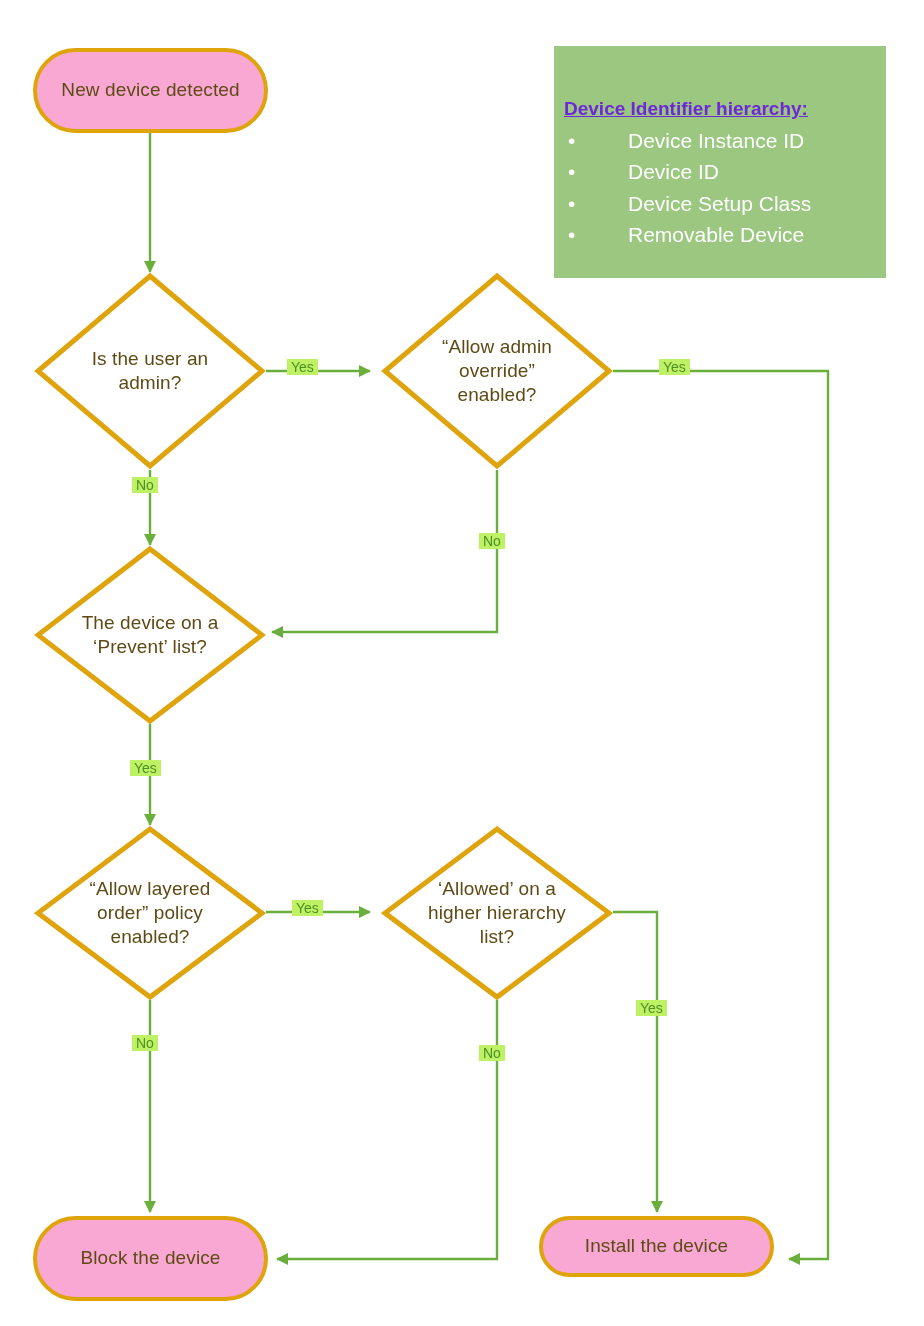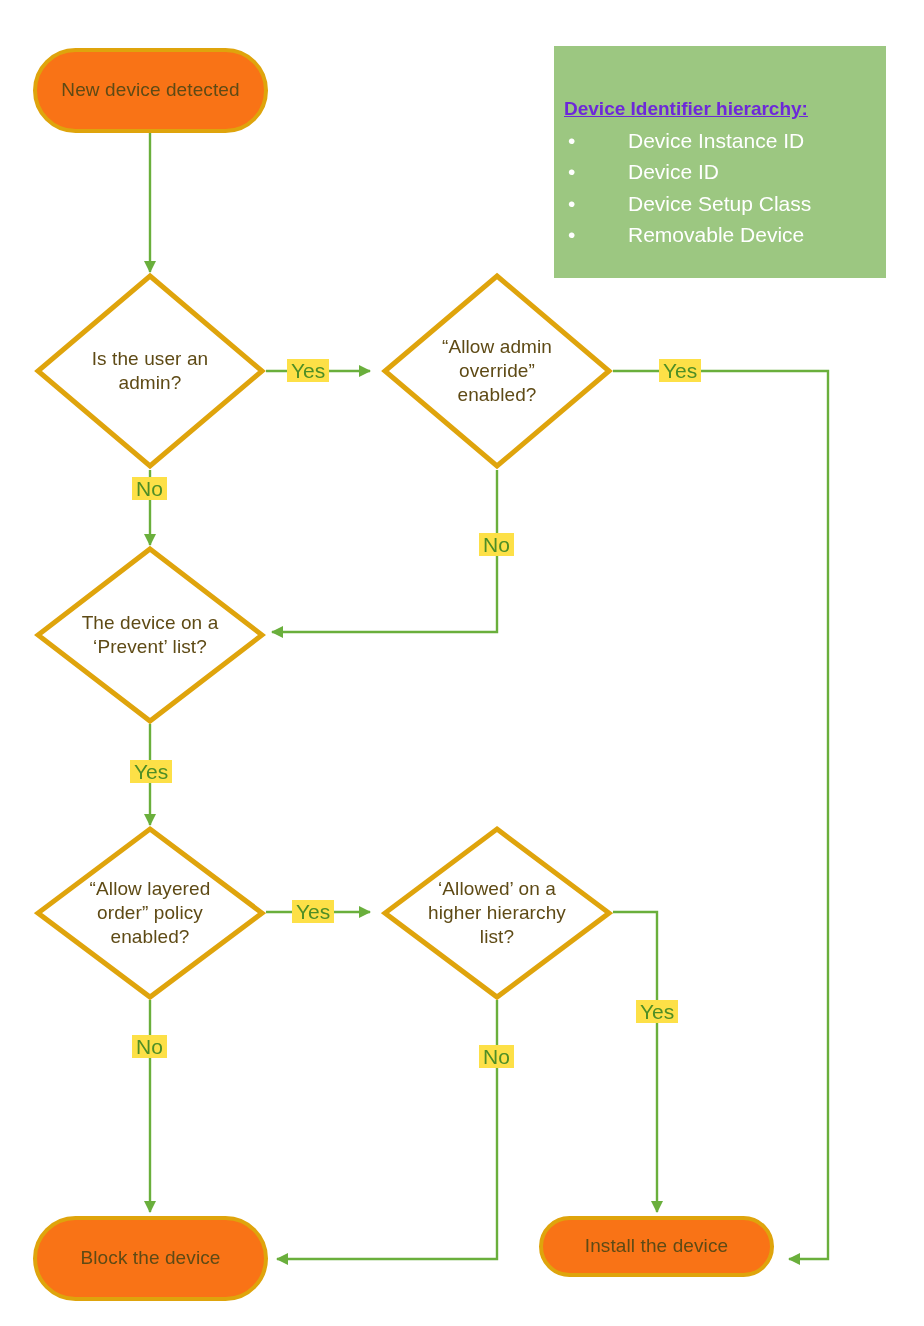--- a/index.html
+++ b/index.html
@@ -26,21 +26,21 @@
     height: 1326px;
     pointer-events: none;
   }
 
   
   .terminator {
     position: absolute;
     box-sizing: border-box;
     border: 4px solid #DFA40C;
     border-radius: 46px;
-    background: #f97316;
+    background: #f9a8d4;
     display: flex;
     align-items: center;
     justify-content: center;
     color: #5E4A15;
     font-size: 19px;
     line-height: 1.2;
     text-align: center;
     letter-spacing: 0.1px;
   }
 
@@ -66,23 +66,23 @@
     color: #5E4A15;
     font-size: 19px;
     line-height: 1.28;
     letter-spacing: 0.1px;
   }
 
   
   .edge-label {
     position: absolute;
     color: #4E8E26;
-    font-size: 21px;
+    font-size: 14px;
     line-height: 1;
-    background: #fde047;
+    background: #bef264;
     padding: 1px 4px;
     white-space: nowrap;
   }
 
   
   #legend {
     position: absolute;
     left: 554px;
     top: 46px;
     width: 332px;

